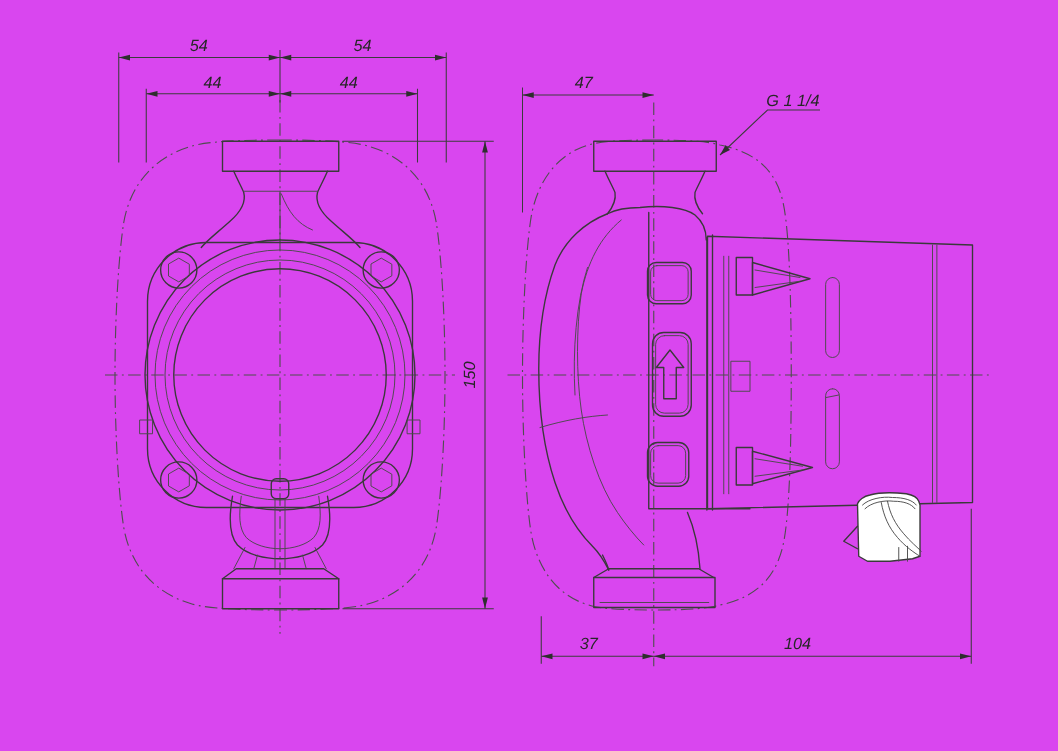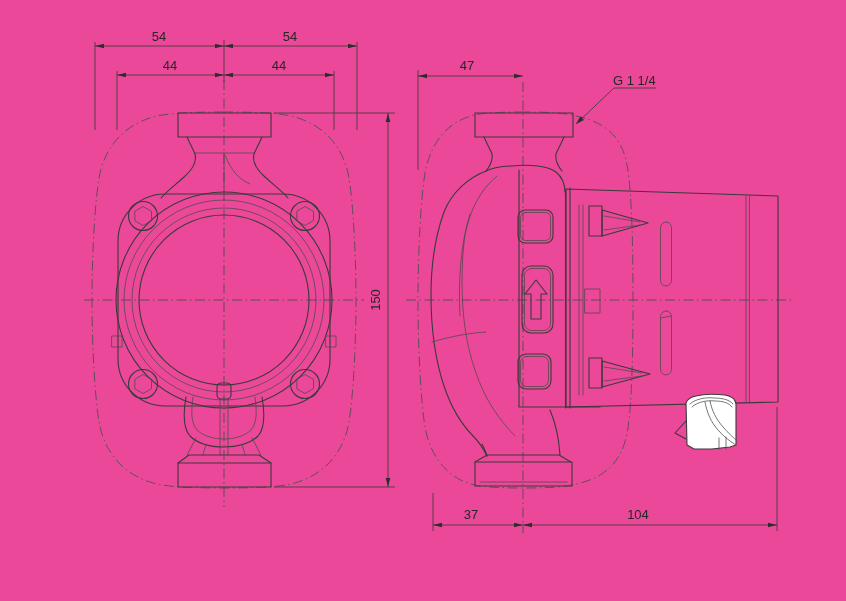--- a/index.html
+++ b/index.html
@@ -1,17 +1,17 @@
 <!DOCTYPE html>
 <html><head>
 <meta charset="utf-8">
 <style>
   html,body{margin:0;padding:0;background:#fff;}
-  .canvas{position:relative;width:846px;height:601px;background:#ec4899;overflow:hidden;
-          font-family:"Liberation Sans", sans-serif;}
+  .canvas{position:relative;width:846px;height:601px;background:#d946ef;overflow:hidden;
+          font-family:"Liberation Sans", sans-serif;font-style:italic;}
   svg{display:block}
   .ln   {fill:none;stroke:#3a3a3a;stroke-width:1.1;stroke-linecap:round;stroke-linejoin:round;}
   .thin {fill:none;stroke:#4a4a4a;stroke-width:0.75;stroke-linecap:round;stroke-linejoin:round;}
   .cl   {fill:none;stroke:#4f4f4f;stroke-width:0.9;stroke-dasharray:10 3.5 1.5 3.5;}
   .dim  {fill:none;stroke:#3c3c3c;stroke-width:0.85;}
   .arr  {fill:#2e2e2e;stroke:none;}
   .wfill{fill:#ffffff;stroke:#3a3a3a;stroke-width:1.1;stroke-linejoin:round;}
   .dimtext{font-family:"Liberation Sans", sans-serif;font-size:13px;fill:#272727;}
 </style>
 </head>

